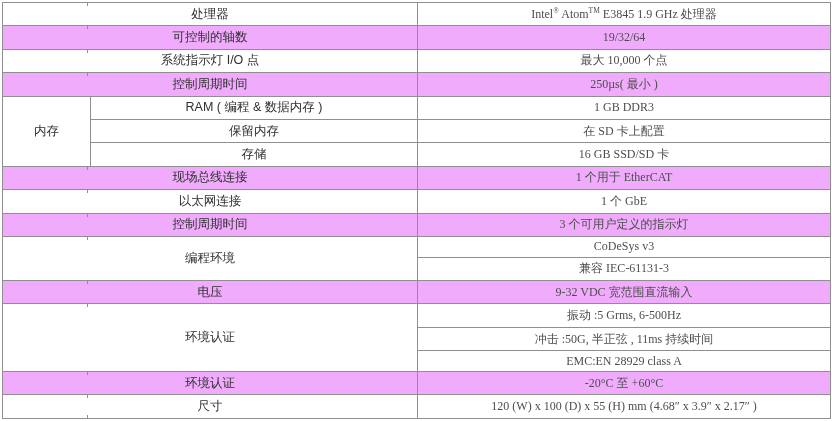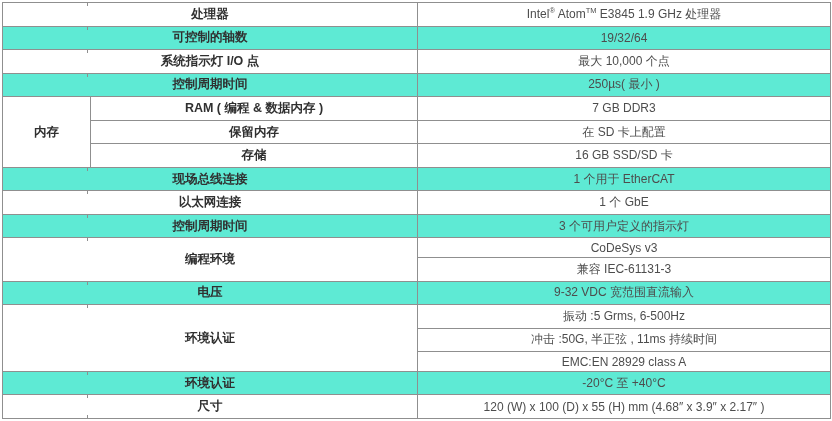--- a/index.html
+++ b/index.html
@@ -22,29 +22,30 @@
     text-align: center;
     vertical-align: middle;
     padding: 0 4px;
     overflow: hidden;
     white-space: nowrap;
     background: #ffffff;
   }
   col.c1 { width: 88px; }
   col.c2 { width: 327px; }
   td.label {
-    font-weight: bold;
+    font-weight: normal;
     color: #303030;
     font-size: 12.5px;
   }
   td.value {
     color: #4d4d4d;
     font-size: 12px;
+    font-family: Liberation Serif, serif;
   }
-  tr.shaded td { background: #5eead4; margin-left: 40px; }
+  tr.shaded td { background: #f0abfc; margin-left: 40px; }
   
   td.merged { position: relative; }
   td.merged::before {
     content: "";
     position: absolute;
     left: 84px;
     top: -3px;
     width: 1px;
     height: 6px;
     background: #8f8f8f;
@@ -91,21 +92,21 @@
     </tr>
 
     <tr class="shaded">
       <td class="label merged" colspan="2">控制周期时间</td>
       <td class="value">250µs( 最小 )</td>
     </tr>
 
     <tr>
       <td class="label" rowspan="3">内存</td>
       <td class="label">RAM ( 编程 &amp; 数据内存 )</td>
-      <td class="value">7 GB DDR3</td>
+      <td class="value">1 GB DDR3</td>
     </tr>
 
     <tr>
       <td class="label">保留内存</td>
       <td class="value">在 SD 卡上配置</td>
     </tr>
 
     <tr>
       <td class="label">存储</td>
       <td class="value">16 GB SSD/SD 卡</td>
@@ -148,21 +149,21 @@
     <tr>
       <td class="value">冲击 :50G, 半正弦 , 11ms 持续时间</td>
     </tr>
 
     <tr>
       <td class="value">EMC:EN 28929 class A</td>
     </tr>
 
     <tr class="shaded">
       <td class="label merged" colspan="2">环境认证</td>
-      <td class="value">-20°C 至 +40°C</td>
+      <td class="value">-20°C 至 +60°C</td>
     </tr>
 
     <tr class="last">
       <td class="label merged" colspan="2">尺寸</td>
       <td class="value">120 (W) x 100 (D) x 55 (H) mm (4.68″ x 3.9″ x 2.17″ )</td>
     </tr>
 
   </tbody>
 </table>
 

